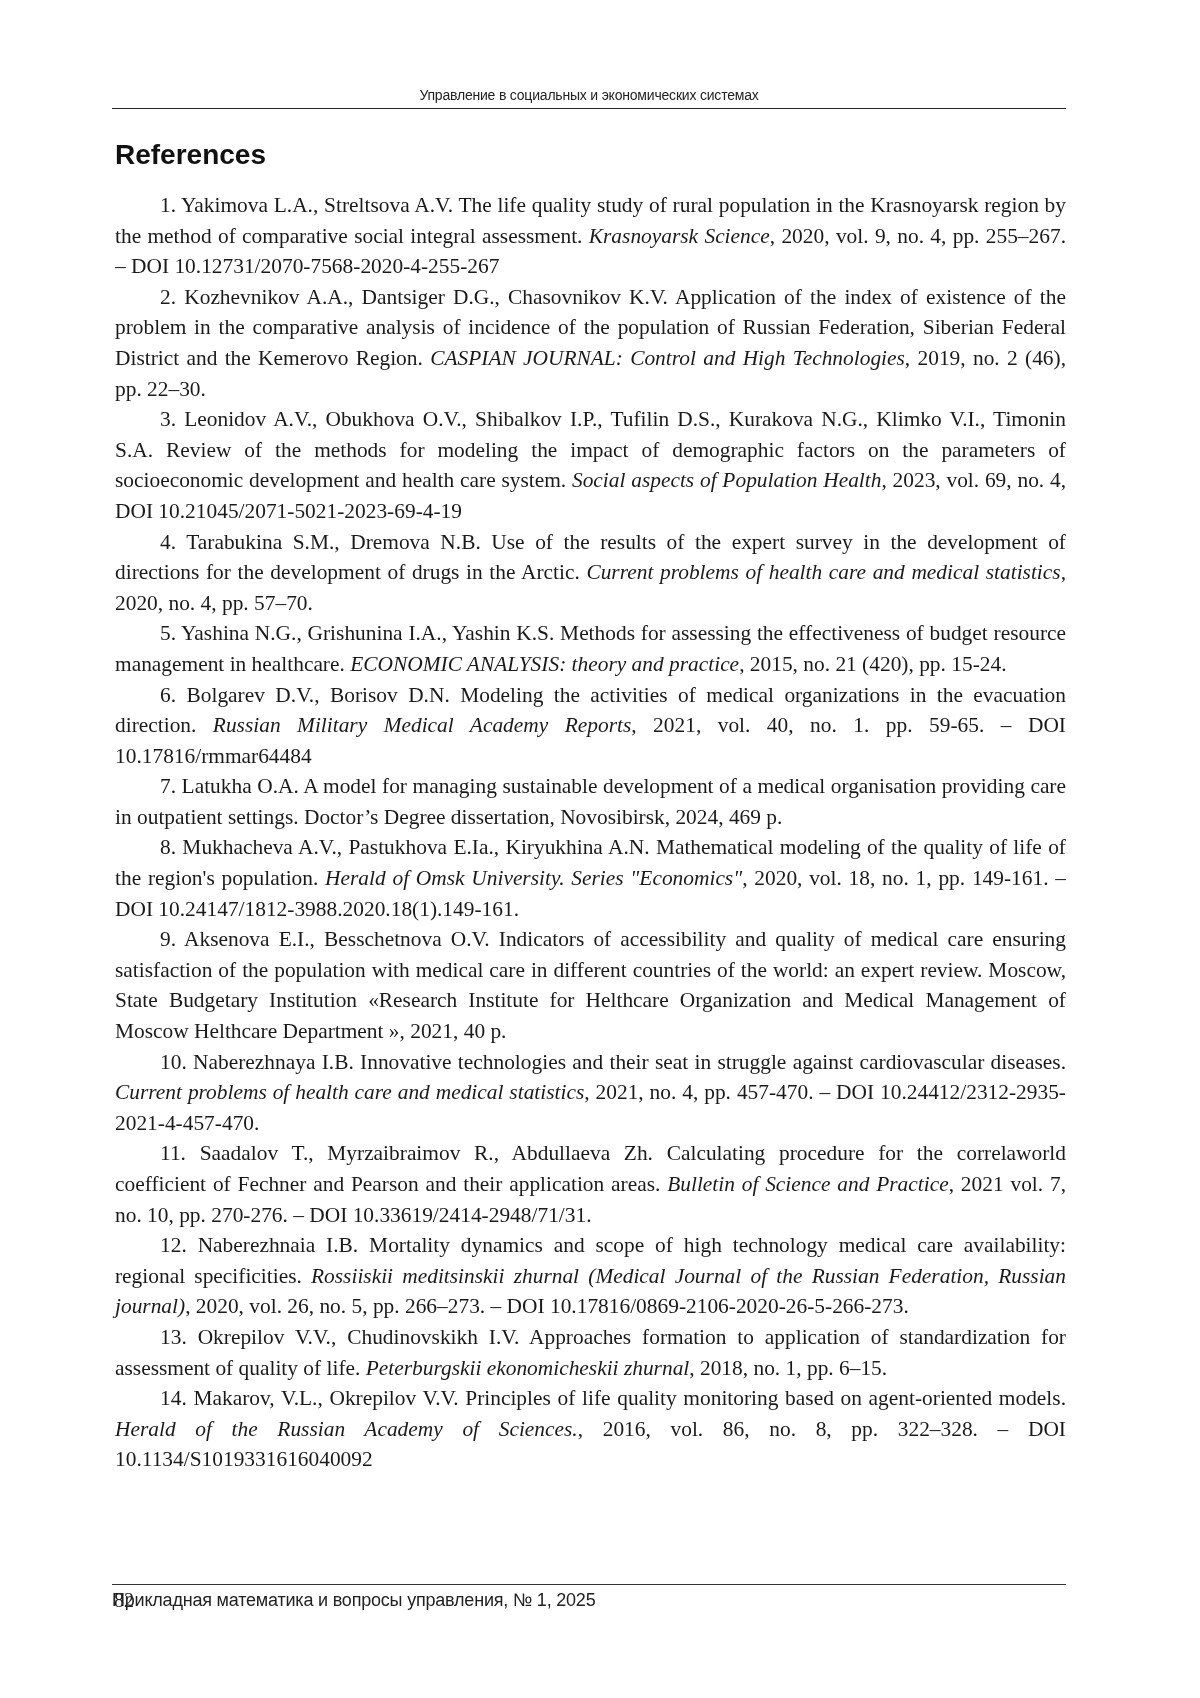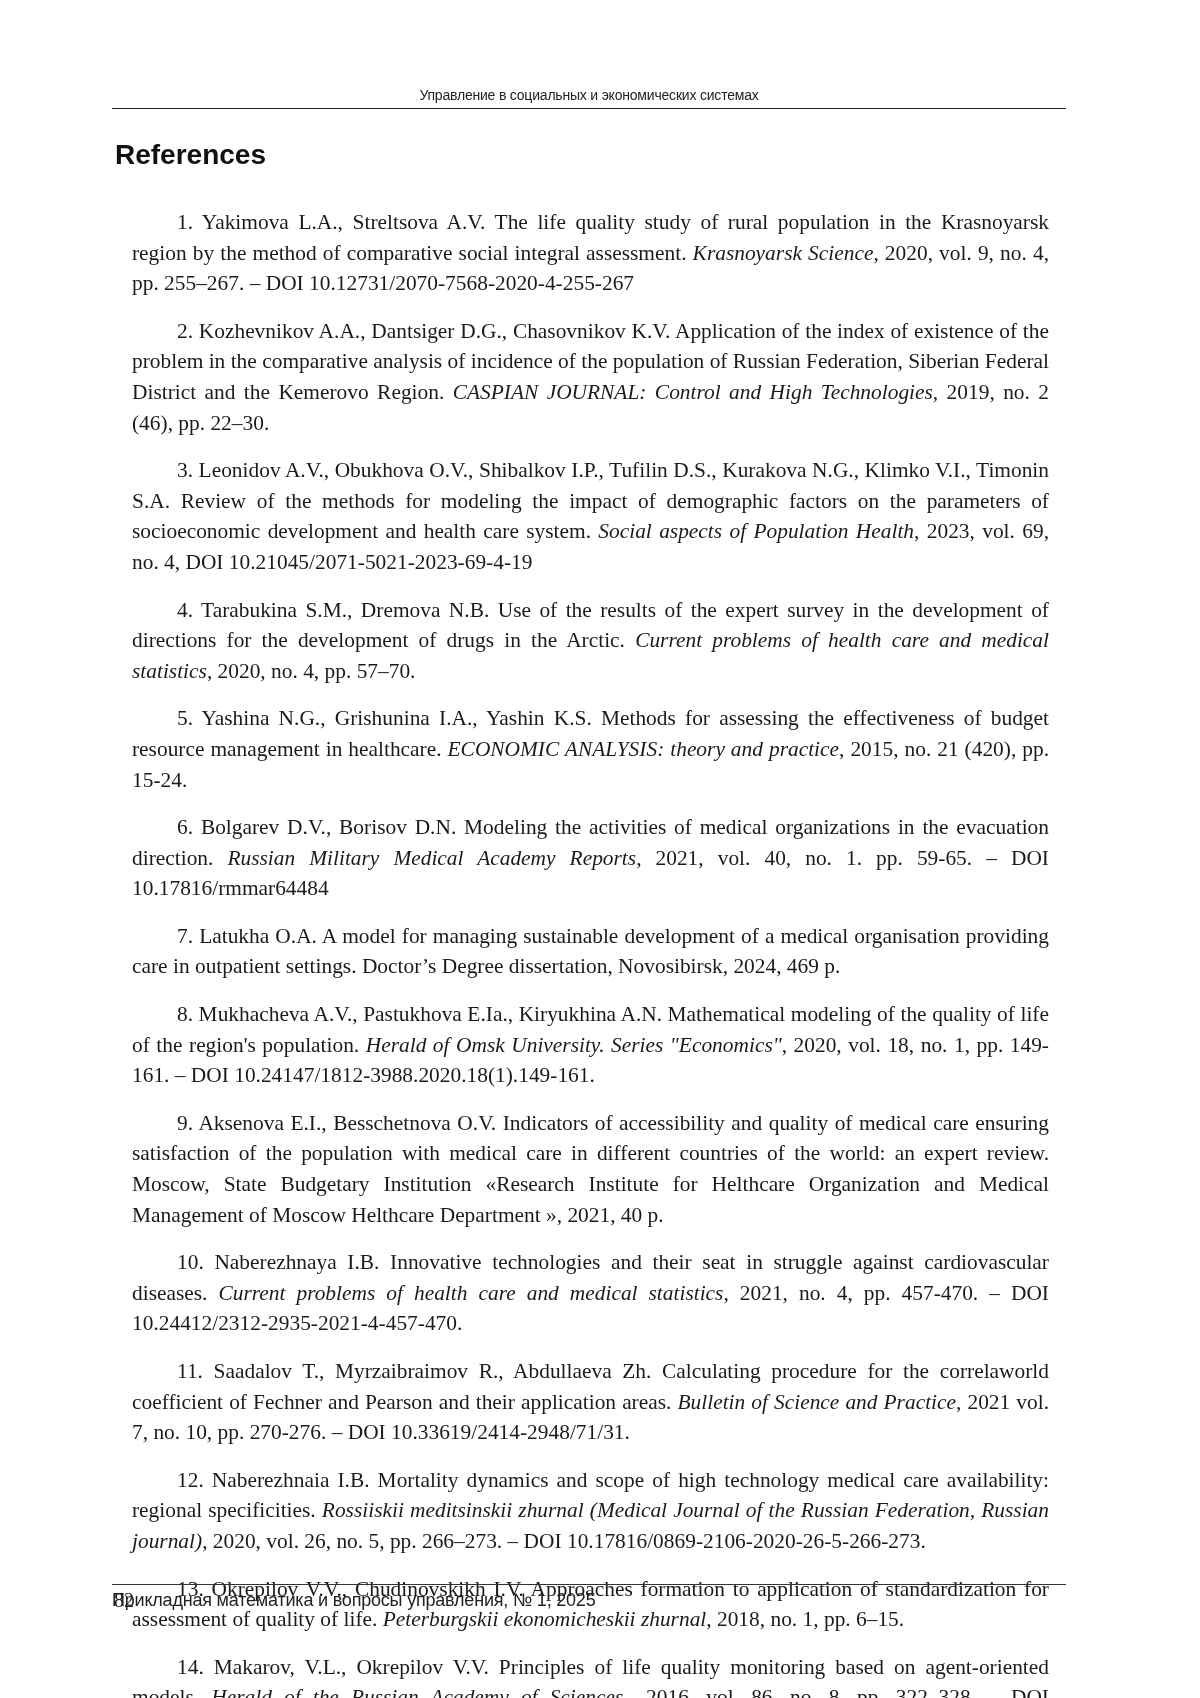--- a/index.html
+++ b/index.html
@@ -11,21 +11,21 @@
     }
     .head-rule { position: absolute; left: 112px; top: 108px; width: 954px; height: 0; border-top: 1.6px solid #222; }
     .section-title {
       position: absolute; left: 115px; top: 142px;
       font-family: "Liberation Sans", sans-serif; font-weight: bold; font-size: 28px; line-height: 26px; color: #111;
     }
     .refs {
       position: absolute; left: 115px; top: 190px; width: 951px;
       font-family: "Liberation Serif", serif; font-size: 21.4px; line-height: 30.6px; color: #1a1a1a;
     }
-    .ref { text-align: justify; text-indent: 45px; margin: 17px; hyphens: manual; }
+    .ref { text-align: justify; text-indent: 45px; margin: 0; hyphens: manual; }
     .ref i { font-style: italic; }
     .foot-rule { position: absolute; left: 112px; top: 1584px; width: 954px; height: 0; border-top: 1.6px solid #333; }
     .page-number {
       position: absolute; left: 114px; top: 1588px;
       font-family: "Liberation Serif", serif; font-size: 20px; line-height: 24px; color: #222;
     }
     .running-foot {
       position: absolute; left: 112px; top: 1588px; width: 954px; text-align: left;
       font-family: "Liberation Sans", sans-serif; font-size: 18px; line-height: 24px; color: #222;
       letter-spacing: -0.2px;

